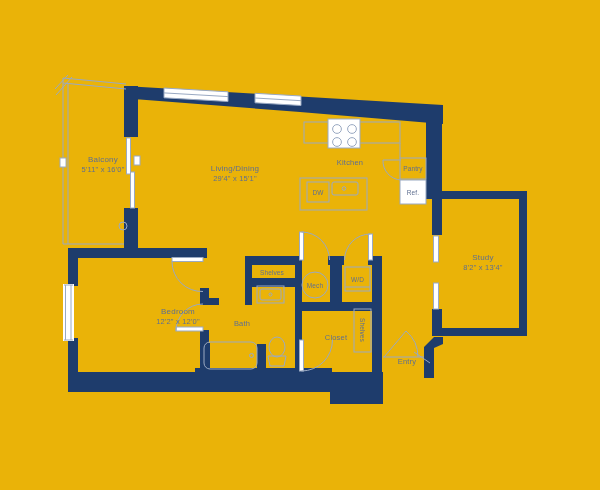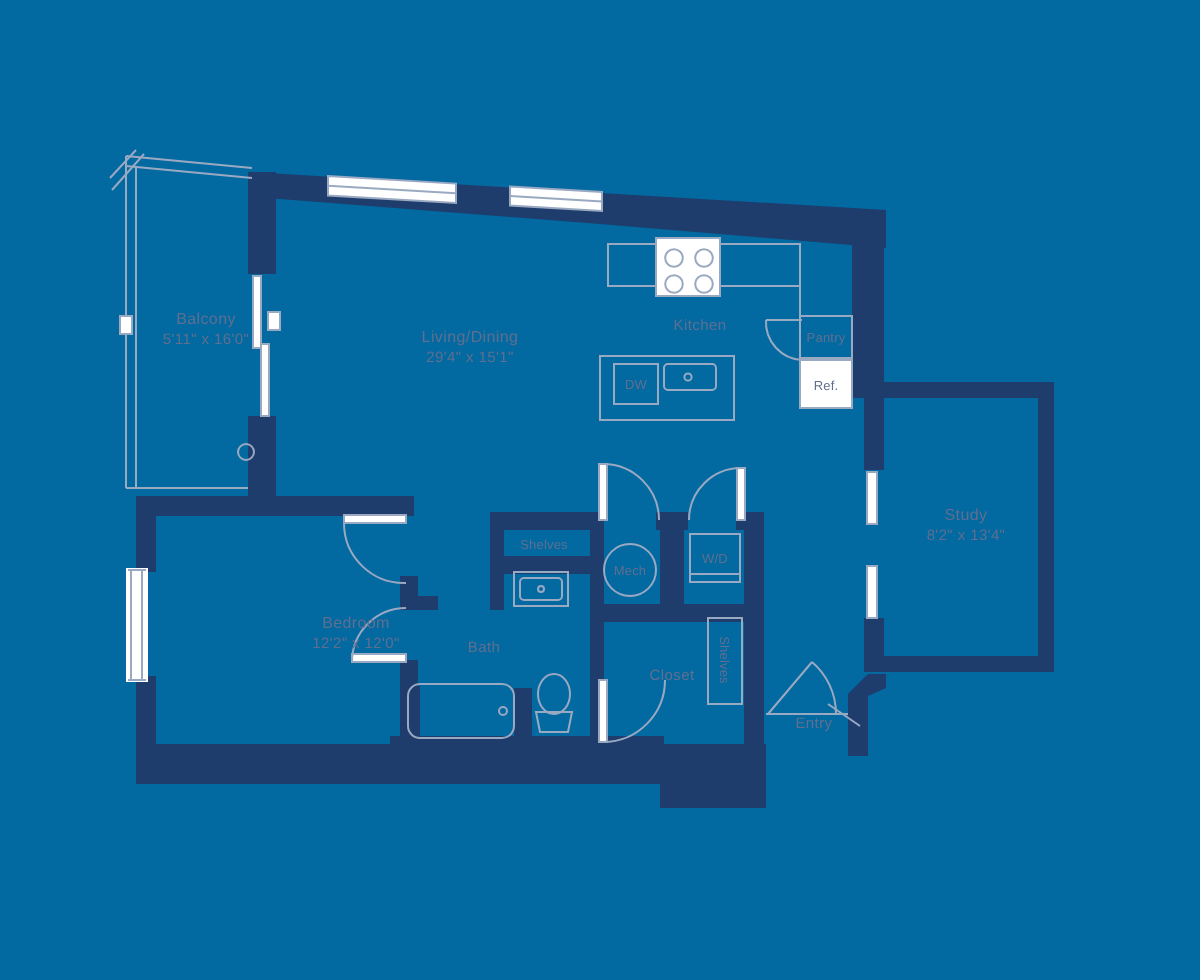--- a/index.html
+++ b/index.html
@@ -1,16 +1,16 @@
 <!DOCTYPE html>
 <html><head>
 <meta charset="utf-8">
 <style>
   html,body{margin:0;padding:0;background:#ffffff;}
-  .canvas{position:relative;width:600px;height:490px;background:#0369a1;overflow:hidden;text-decoration:underline;}
+  .canvas{position:relative;width:600px;height:490px;background:#eab308;overflow:hidden;text-decoration:underline;}
   svg{display:block;}
   svg text{
     font-family:"Liberation Sans", sans-serif;
     text-anchor:middle;
   }
   .t-room{font-size:8px;letter-spacing:.2px;}
   .t-dims{font-size:7.5px;letter-spacing:.2px;}
   .t-mid{font-size:7.5px;letter-spacing:.2px;}
   .t-sm{font-size:6.5px;letter-spacing:.1px;}
 </style>

